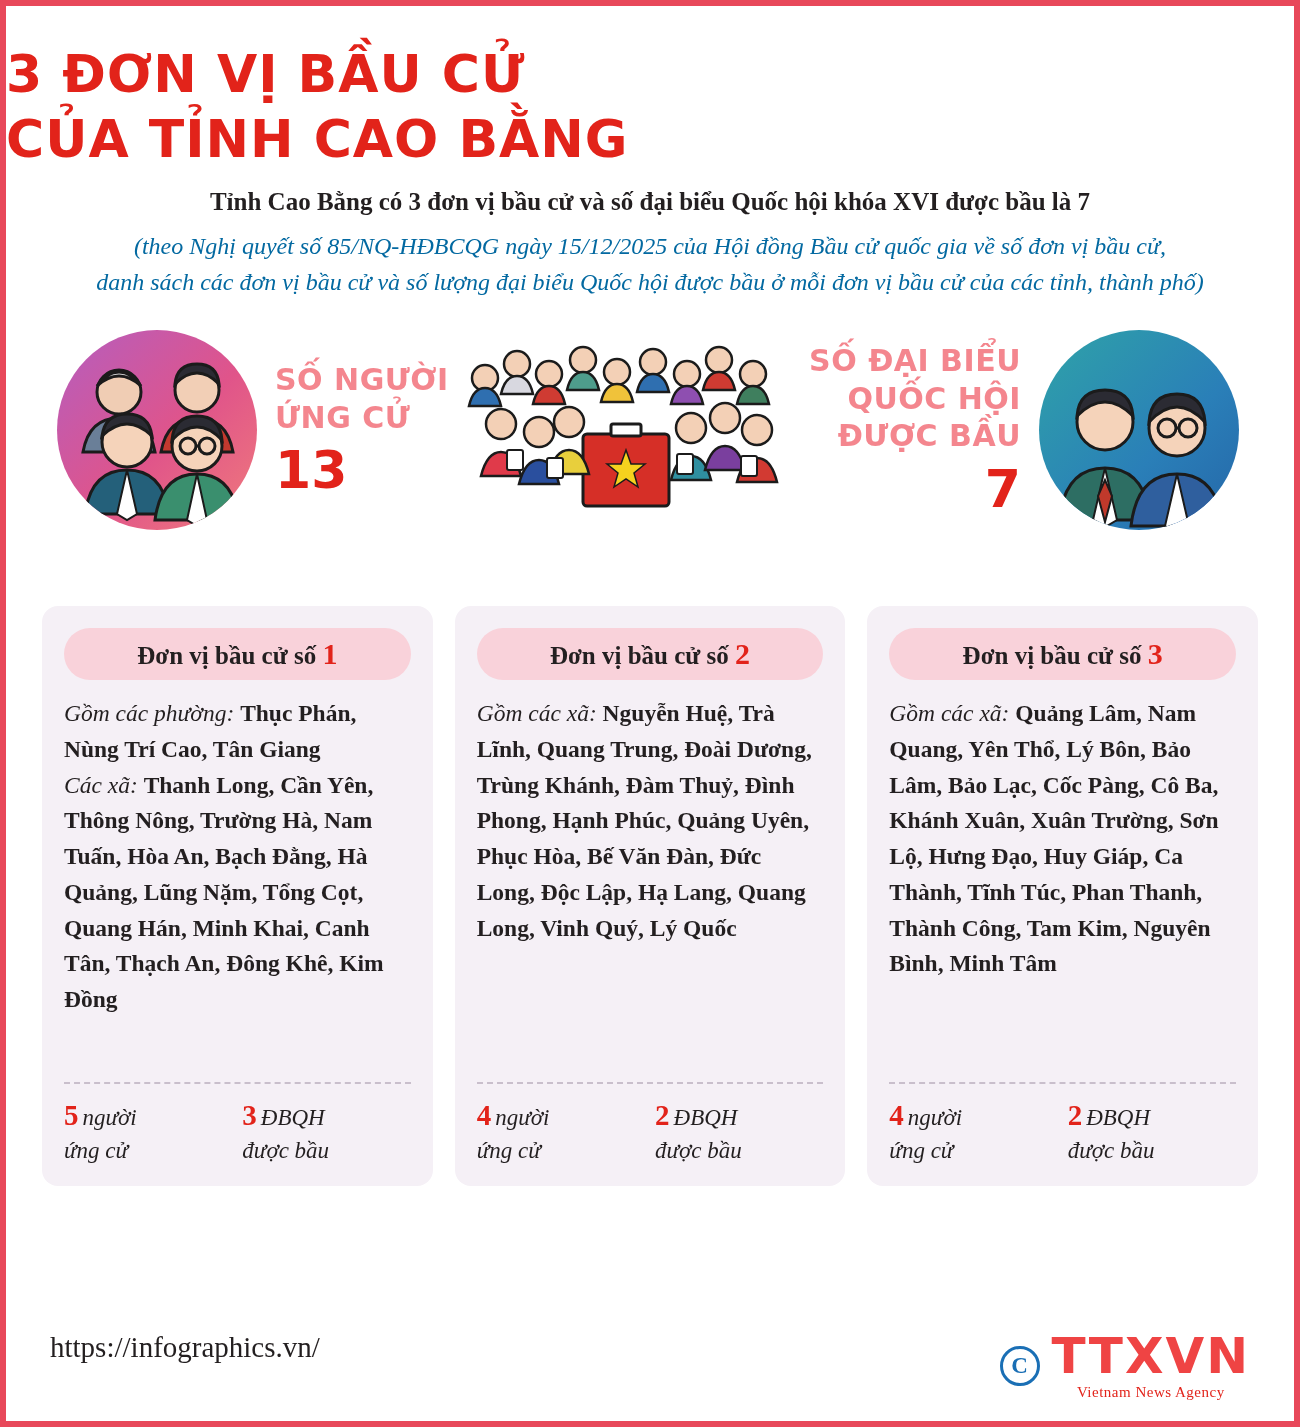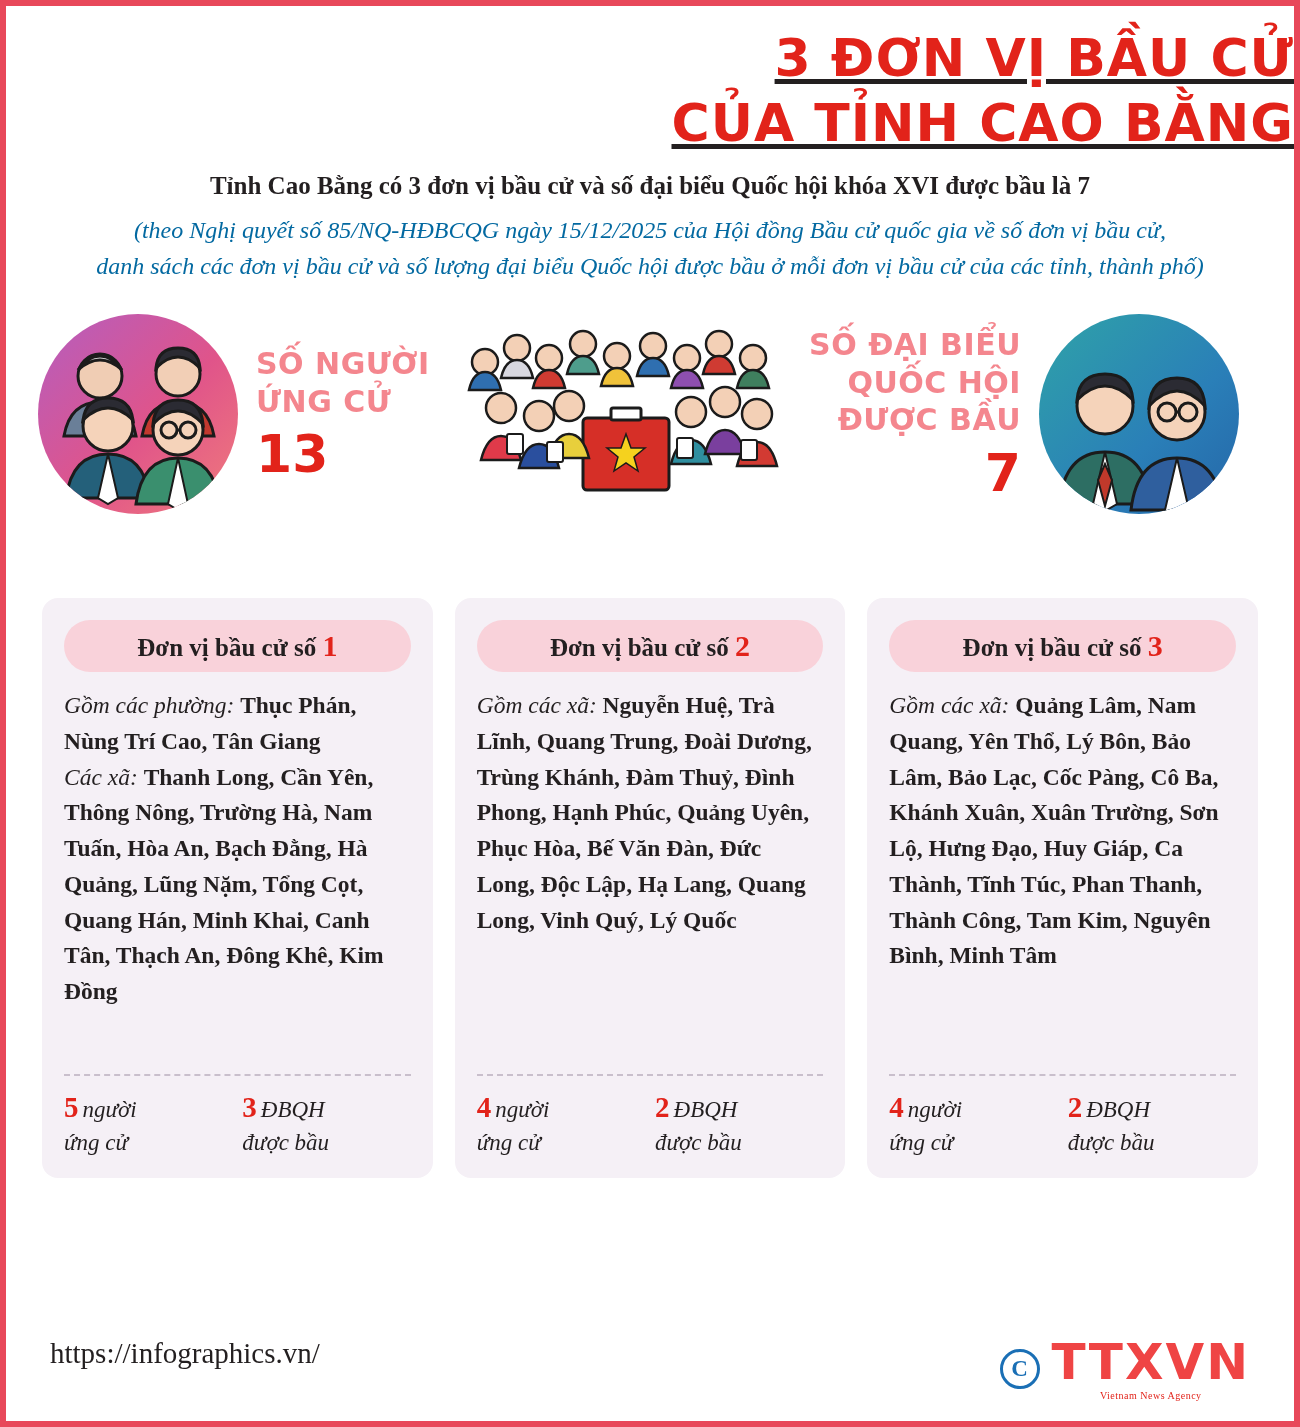--- a/index.html
+++ b/index.html
@@ -19,23 +19,22 @@
     width: 1300px;
     height: 1427px;
     position: relative;
     box-sizing: border-box;
     border: 6px solid #e8485a;
     background: #ffffff;
   }
 
   
   .title-wrap {
-    padding-top: 20px;
-    text-align: right;
-    text-decoration: underline;
+    padding-top: 36px;
+    text-align: left;
   }
   .title-line {
     font-family: "DejaVu Sans", sans-serif;
     font-weight: bold;
     font-size: 52px;
     letter-spacing: 1px;
     color: #e2231a;
     line-height: 1.25;
   }
 
@@ -64,21 +63,21 @@
   .stats {
     position: relative;
     height: 250px;
     margin-top: 30px;
   }
   .stat {
     position: absolute;
     display: flex;
     align-items: center;
   }
-  .stat-left { left: 32px; top: 0; }
+  .stat-left { left: 51px; top: 0; }
   .stat-right { right: 55px; top: 0; }
   .center-art { position: absolute; left: 455px; top: 8px; }
 
   .circle-art {
     width: 200px;
     height: 200px;
     border-radius: 50%;
     position: relative;
     overflow: hidden;
     flex: none;
@@ -113,21 +112,21 @@
     color: #e2231a;
     line-height: 1.1;
     margin-top: 6px;
   }
 
   
   .columns {
     display: flex;
     gap: 22px;
     padding: 0 36px;
-    margin-top: 34px;
+    margin-top: 26px;
     align-items: flex-start;
   }
   .col {
     flex: 1;
     background: #f5f0f6;
     border-radius: 16px;
     padding: 22px 22px 20px 22px;
     box-sizing: border-box;
     min-height: 580px;
     display: flex;
@@ -221,21 +220,21 @@
   .ttxvn-main {
     font-family: "DejaVu Sans", sans-serif;
     font-weight: bold;
     font-size: 50px;
     color: #ef4444;
     letter-spacing: 2px;
     line-height: 1;
   }
   .ttxvn-sub {
     font-family: "Liberation Serif", serif;
-    font-size: 10px;
+    font-size: 15px;
     color: #e2231a;
     letter-spacing: 0.5px;
     margin-top: 3px;
   }
 </style>
 </head>
 <body>
 
 <div class="page">
 

